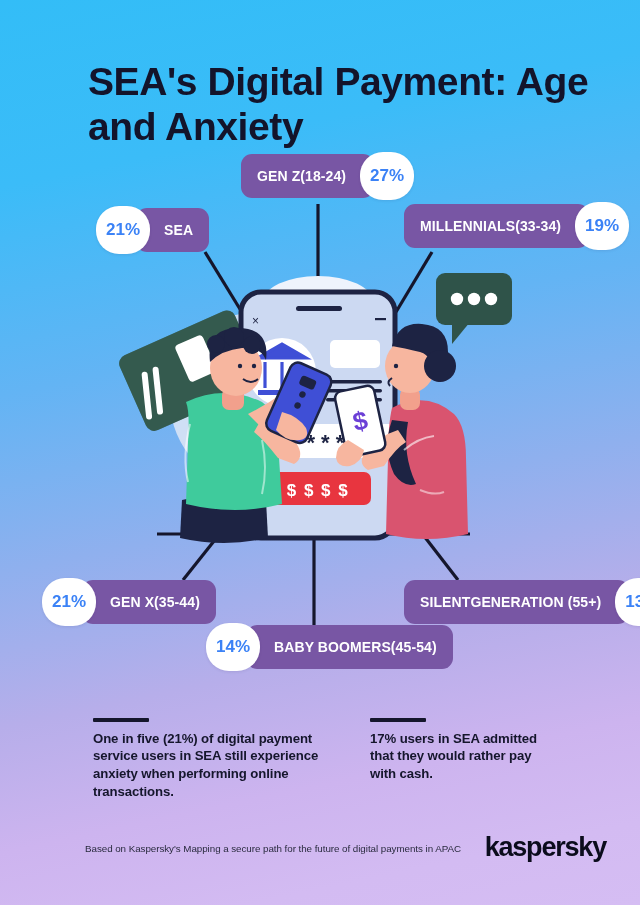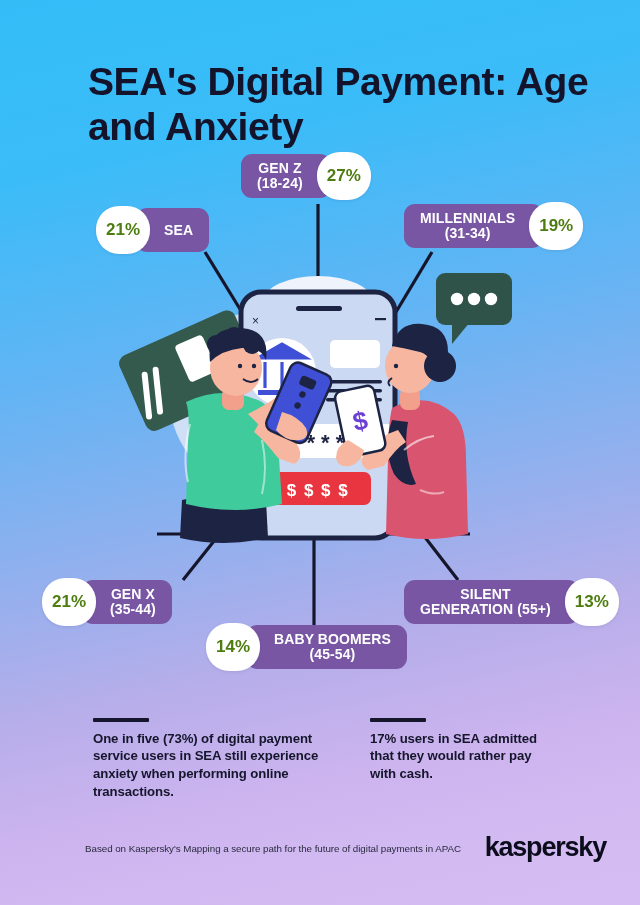--- a/index.html
+++ b/index.html
@@ -39,33 +39,33 @@
   
   .badge {
     position: absolute;
     display: flex; align-items: stretch;
     height: 44px;
   }
   .pill {
     background: #7856a4;
     border-radius: 11px;
     color: #ffffff;
-    display: flex; flex-direction: column;
+    display: flex; flex-direction: row;
     align-items: center; justify-content: center;
     font-size: 14px; font-weight: bold;
     letter-spacing: 0.1px;
     line-height: 1.04;
     padding: 0 16px;
     white-space: nowrap;
     text-align: center;
   }
   .pct {
     background: #ffffff;
     border-radius: 23px;
-    color: #4d7c0f;
+    color: #3b82f6;
     display: flex; align-items: center; justify-content: center;
     font-size: 17px; font-weight: bold;
     min-width: 54px;
     height: 48px;
     align-self: center;
     position: relative; z-index: 3;
     box-shadow: 0 1px 3px rgba(40,30,80,0.10);
   }
   
   .badge.chipleft .pct { margin-right: -14px; }
@@ -258,21 +258,21 @@
     <div class="pill">
       <span>GEN Z</span>
       <span class="sub">(18-24)</span>
     </div>
     <div class="pct">27%</div>
   </div>
 
   <div class="badge chipright" style="left:404px; top:204px;">
     <div class="pill">
       <span>MILLENNIALS</span>
-      <span class="sub">(31-34)</span>
+      <span class="sub">(33-34)</span>
     </div>
     <div class="pct">19%</div>
   </div>
 
   <div class="badge chipleft" style="left:42px; top:580px;">
     <div class="pct">21%</div>
     <div class="pill">
       <span>GEN X</span>
       <span class="sub">(35-44)</span>
     </div>
@@ -289,21 +289,21 @@
   <div class="badge chipright" style="left:404px; top:580px;">
     <div class="pill">
       <span>SILENT</span>
       <span class="sub">GENERATION (55+)</span>
     </div>
     <div class="pct">13%</div>
   </div>
 
   <div class="note" style="left:93px; top:718px; width:250px;">
     <div class="rule"></div>
-    <p>One in five (73%) of digital payment service users in SEA still experience anxiety when performing online transactions.</p>
+    <p>One in five (21%) of digital payment service users in SEA still experience anxiety when performing online transactions.</p>
   </div>
 
   <div class="note" style="left:370px; top:718px; width:190px;">
     <div class="rule"></div>
     <p>17% users in SEA admitted that they would rather pay with cash.</p>
   </div>
 
   <div class="source">Based on Kaspersky's Mapping a secure path for the future of digital payments in APAC</div>
   <div class="logo">kaspersky</div>
 

